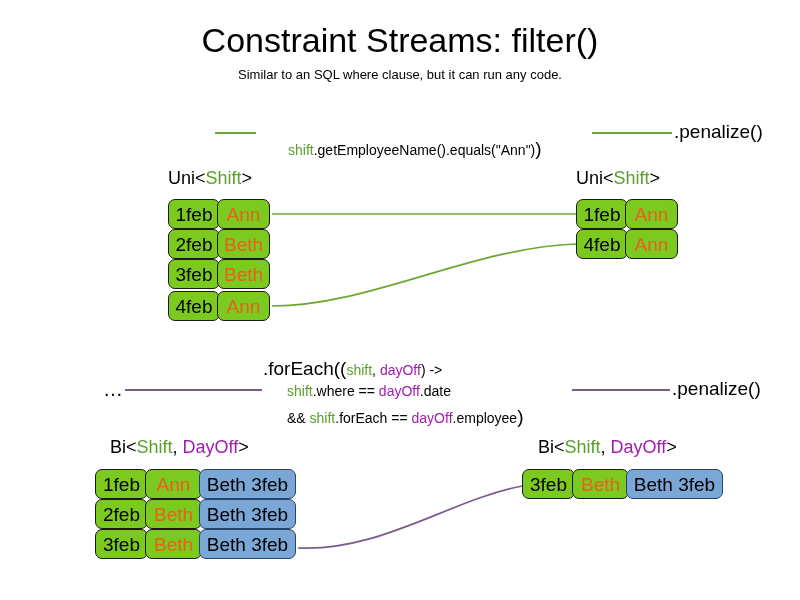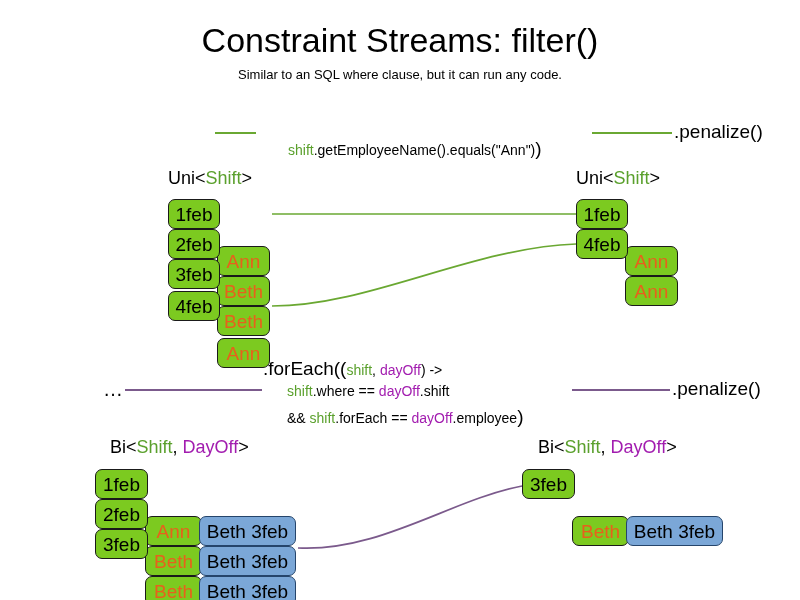--- a/index.html
+++ b/index.html
@@ -92,21 +92,21 @@
   }
   .cell.blue {
     background: #7ba7d7;
     border-color: #26456b;
   }
   .cell.date  { color: #000000; }
   .cell.emp   { color: #e8601c; }
   .cell.pair  { color: #000000; }
 
   
-  .cell + .cell { margin-left: -3px; margin-top: 47px; }
+  .cell + .cell { margin-left: -3px; }
 
   .ellipsis {
     position: absolute;
     font-size: 20px;
     color: #000000;
   }
 </style>
 </head>
 <body>
 
@@ -171,21 +171,21 @@
     <div class="cell green emp" style="width:53px;">Ann</div>
   </div>
 
   <div class="ellipsis" style="left:103px; top:378px;">…</div>
 
   <div class="code big" style="left:263px; top:358px;">
     <span class="tk-black">.forEach((</span><span class="tk-shift small">shift</span><span class="tk-black small">, </span><span class="tk-dayoff small">dayOff</span><span class="tk-black small">) -&gt;</span>
   </div>
 
   <div class="code small" style="left:287px; top:383px;">
-    <span class="tk-shift">shift</span><span class="tk-black">.where == </span><span class="tk-dayoff">dayOff</span><span class="tk-black">.shift</span>
+    <span class="tk-shift">shift</span><span class="tk-black">.where == </span><span class="tk-dayoff">dayOff</span><span class="tk-black">.date</span>
   </div>
 
   <div class="code small" style="left:287px; top:406px;">
     <span class="tk-black">&amp;&amp; </span><span class="tk-shift">shift</span><span class="tk-black">.forEach == </span><span class="tk-dayoff">dayOff</span><span class="tk-black">.employee</span><span class="tk-black big">)</span>
   </div>
 
   <div class="code big" style="left:672px; top:378px;">.penalize()</div>
 
   <div class="type-label" style="left:110px; top:437px;">
     <span class="tk-black">Bi&lt;</span><span class="tk-shift">Shift</span><span class="tk-black">, </span><span class="tk-dayoff">DayOff</span><span class="tk-black">&gt;</span>

